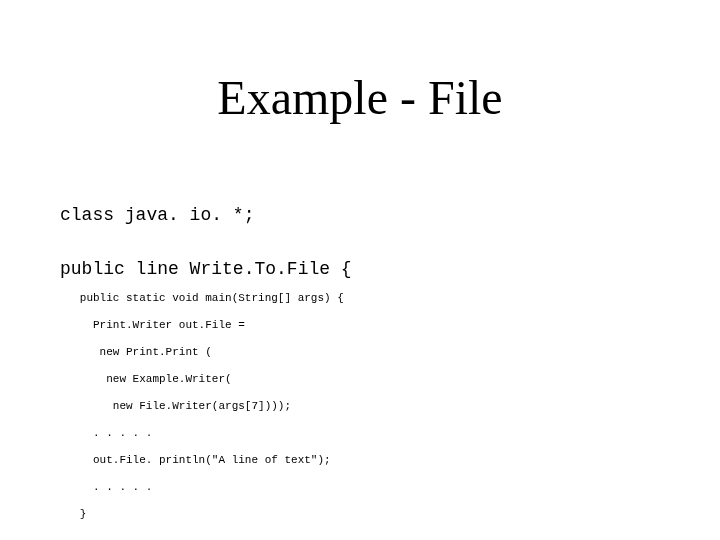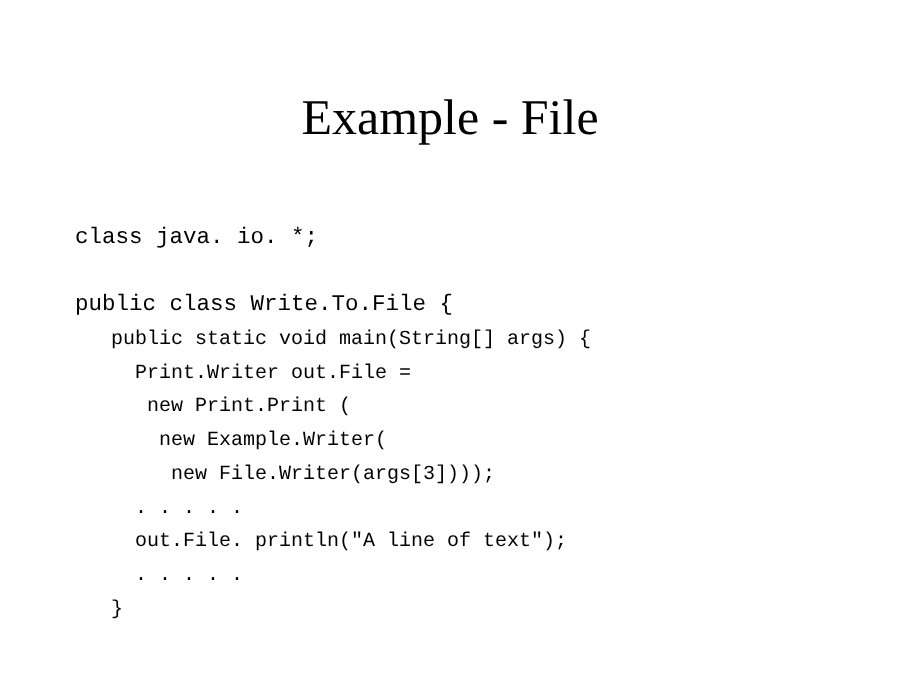--- a/index.html
+++ b/index.html
@@ -14,46 +14,46 @@
       overflow: hidden;
     }
     .slide {
       width: 100%;
       height: 100%;
       padding: 40px 60px;
       box-sizing: border-box;
     }
     .title {
       text-align: center;
-      font-size: 40px;
+      font-size: 48px;
       font-weight: 400;
-      margin: 30px 0 33px 0;
+      margin: 30px 0 50px 0;
     }
     .code {
       font-family: 'Courier New', Courier, monospace;
       font-size: 18px;
       line-height: 1.5;
       white-space: pre;
     }
     .code .sub {
-      font-size: 16px;
+      font-size: 11px;
     }
   </style>
 </head>
 <body>
 
 <div class="slide">
   <div class="title">Example - File</div>
   <div class="code">
 <span>class java. io. *;</span>
 <span></span>
-<span>public class Write.To.File {</span>
+<span>public line Write.To.File {</span>
 <span class="sub">   public static void main(String[] args) {</span>
 <span class="sub">     Print.Writer out.File =</span>
 <span class="sub">      new Print.Print (</span>
 <span class="sub">       new Example.Writer(</span>
-<span class="sub">        new File.Writer(args[3])));</span>
+<span class="sub">        new File.Writer(args[7])));</span>
 <span class="sub">     . . . . .</span>
 <span class="sub">     out.File. println("A line of text");</span>
 <span class="sub">     . . . . .</span>
 <span class="sub">   }</span>
 </div>
 </div>
 
 </body></html>

